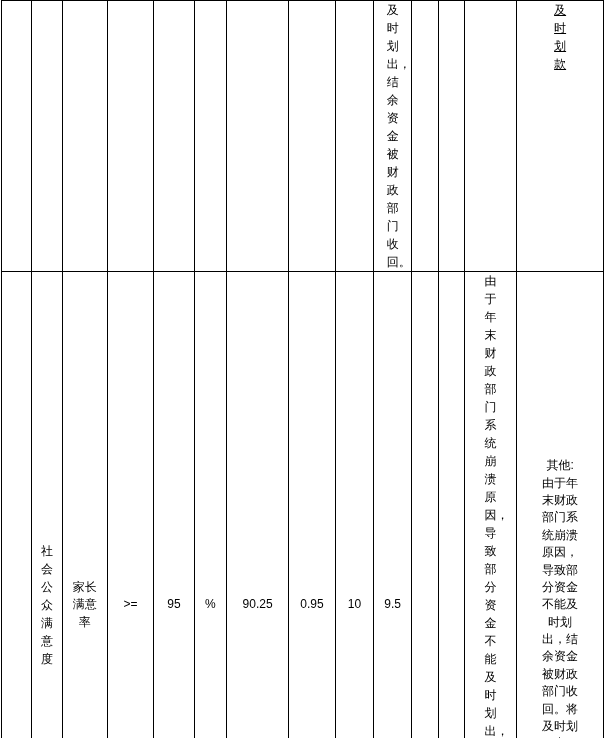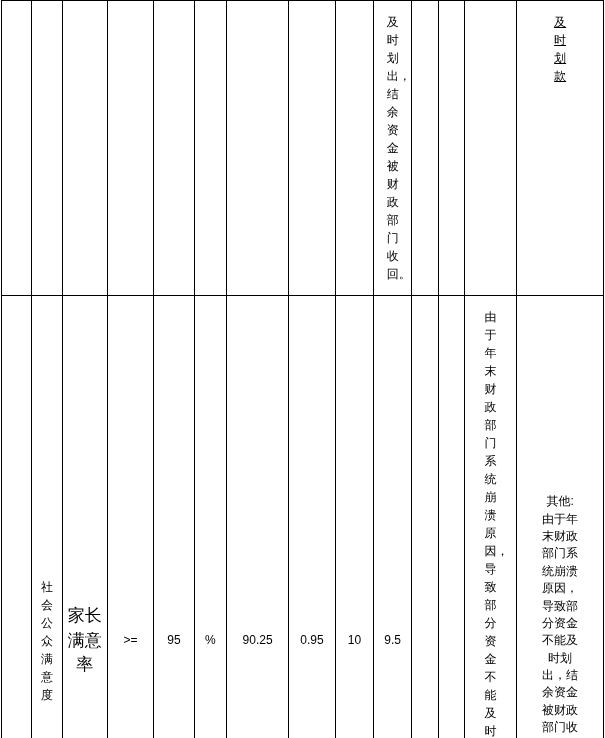--- a/index.html
+++ b/index.html
@@ -21,21 +21,21 @@
   }
   table.eval {
     border-collapse: collapse;
     table-layout: fixed;
     width: 603px;
     margin: 0 1px;
     border: 1px solid #000;
   }
   table.eval td {
     border: 1px solid #000000;
-    padding: 12px 1px;
+    padding: 0 1px;
     font-size: 12px;
     line-height: 1.32;
     vertical-align: middle;
     text-align: center;
     word-break: break-all;
   }
   
   .vert {
     white-space: normal;
     letter-spacing: 0;
@@ -47,21 +47,21 @@
     line-height: 1.5;
     word-break: break-all;
     font-size: 12px;
   }
   .narrowtext {
     display: block;
     width: 2em;
     margin: 0 auto;
     line-height: 1.45;
     word-break: break-all;
-    font-size: 17px;
+    font-size: 12px;
     text-align: center;
   }
   .wrap3 {
     display: block;
     width: 3.1em;
     margin: 0 auto;
     line-height: 1.45;
     word-break: break-all;
     font-size: 12px;
     text-align: center;

